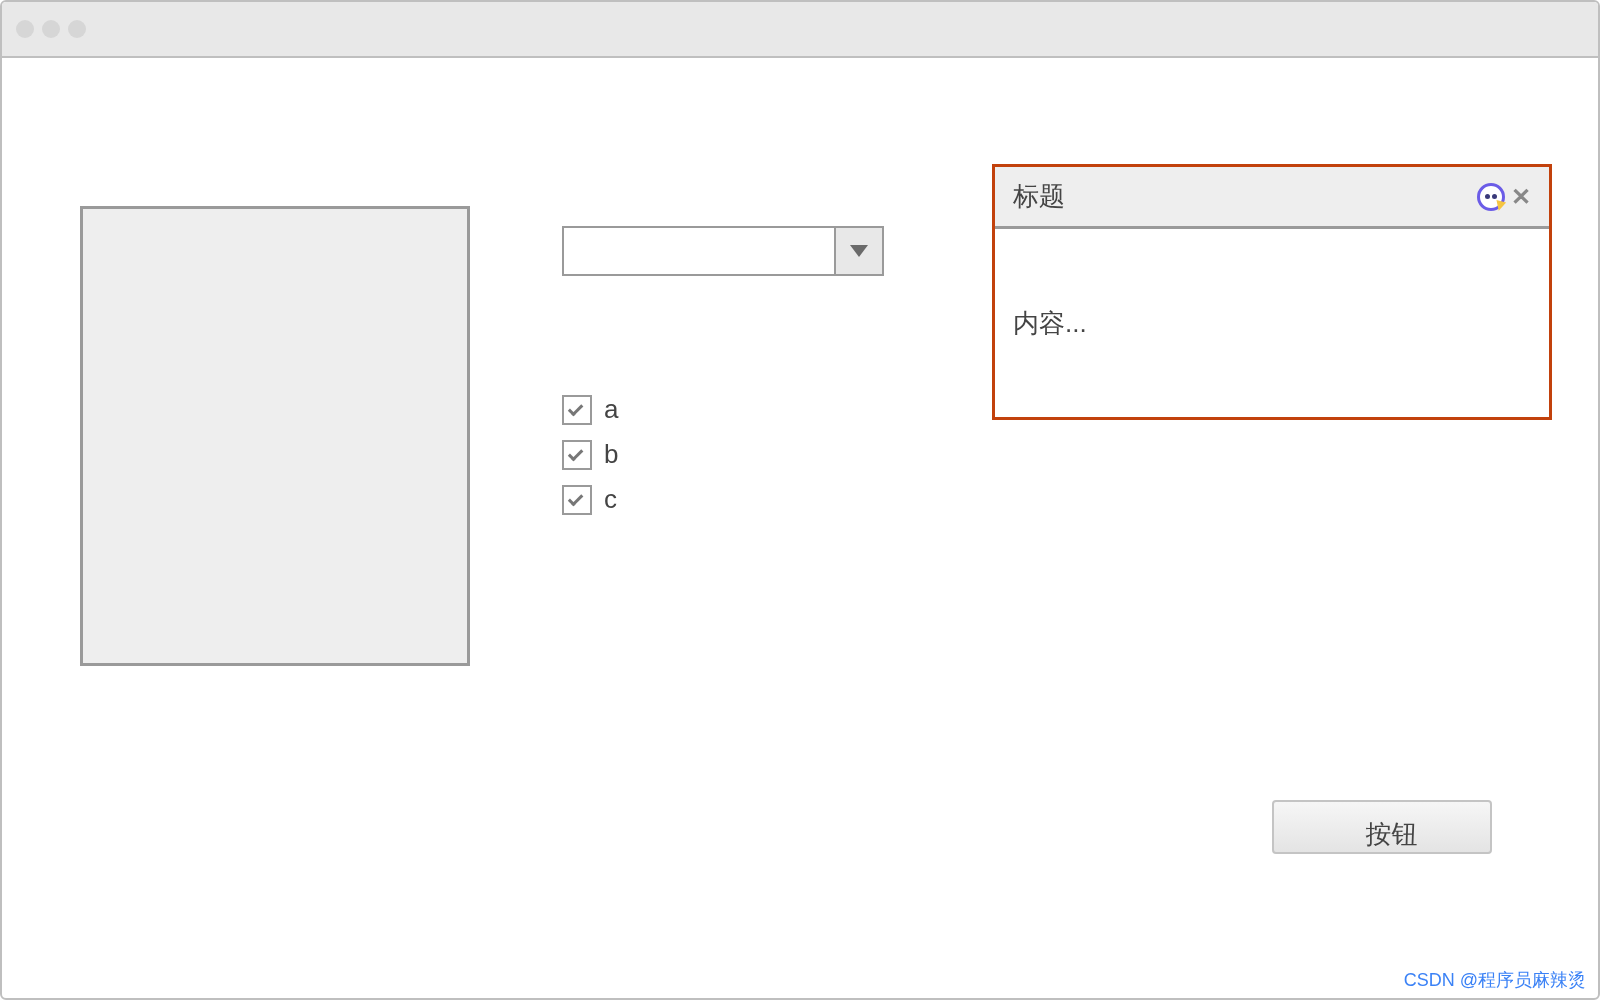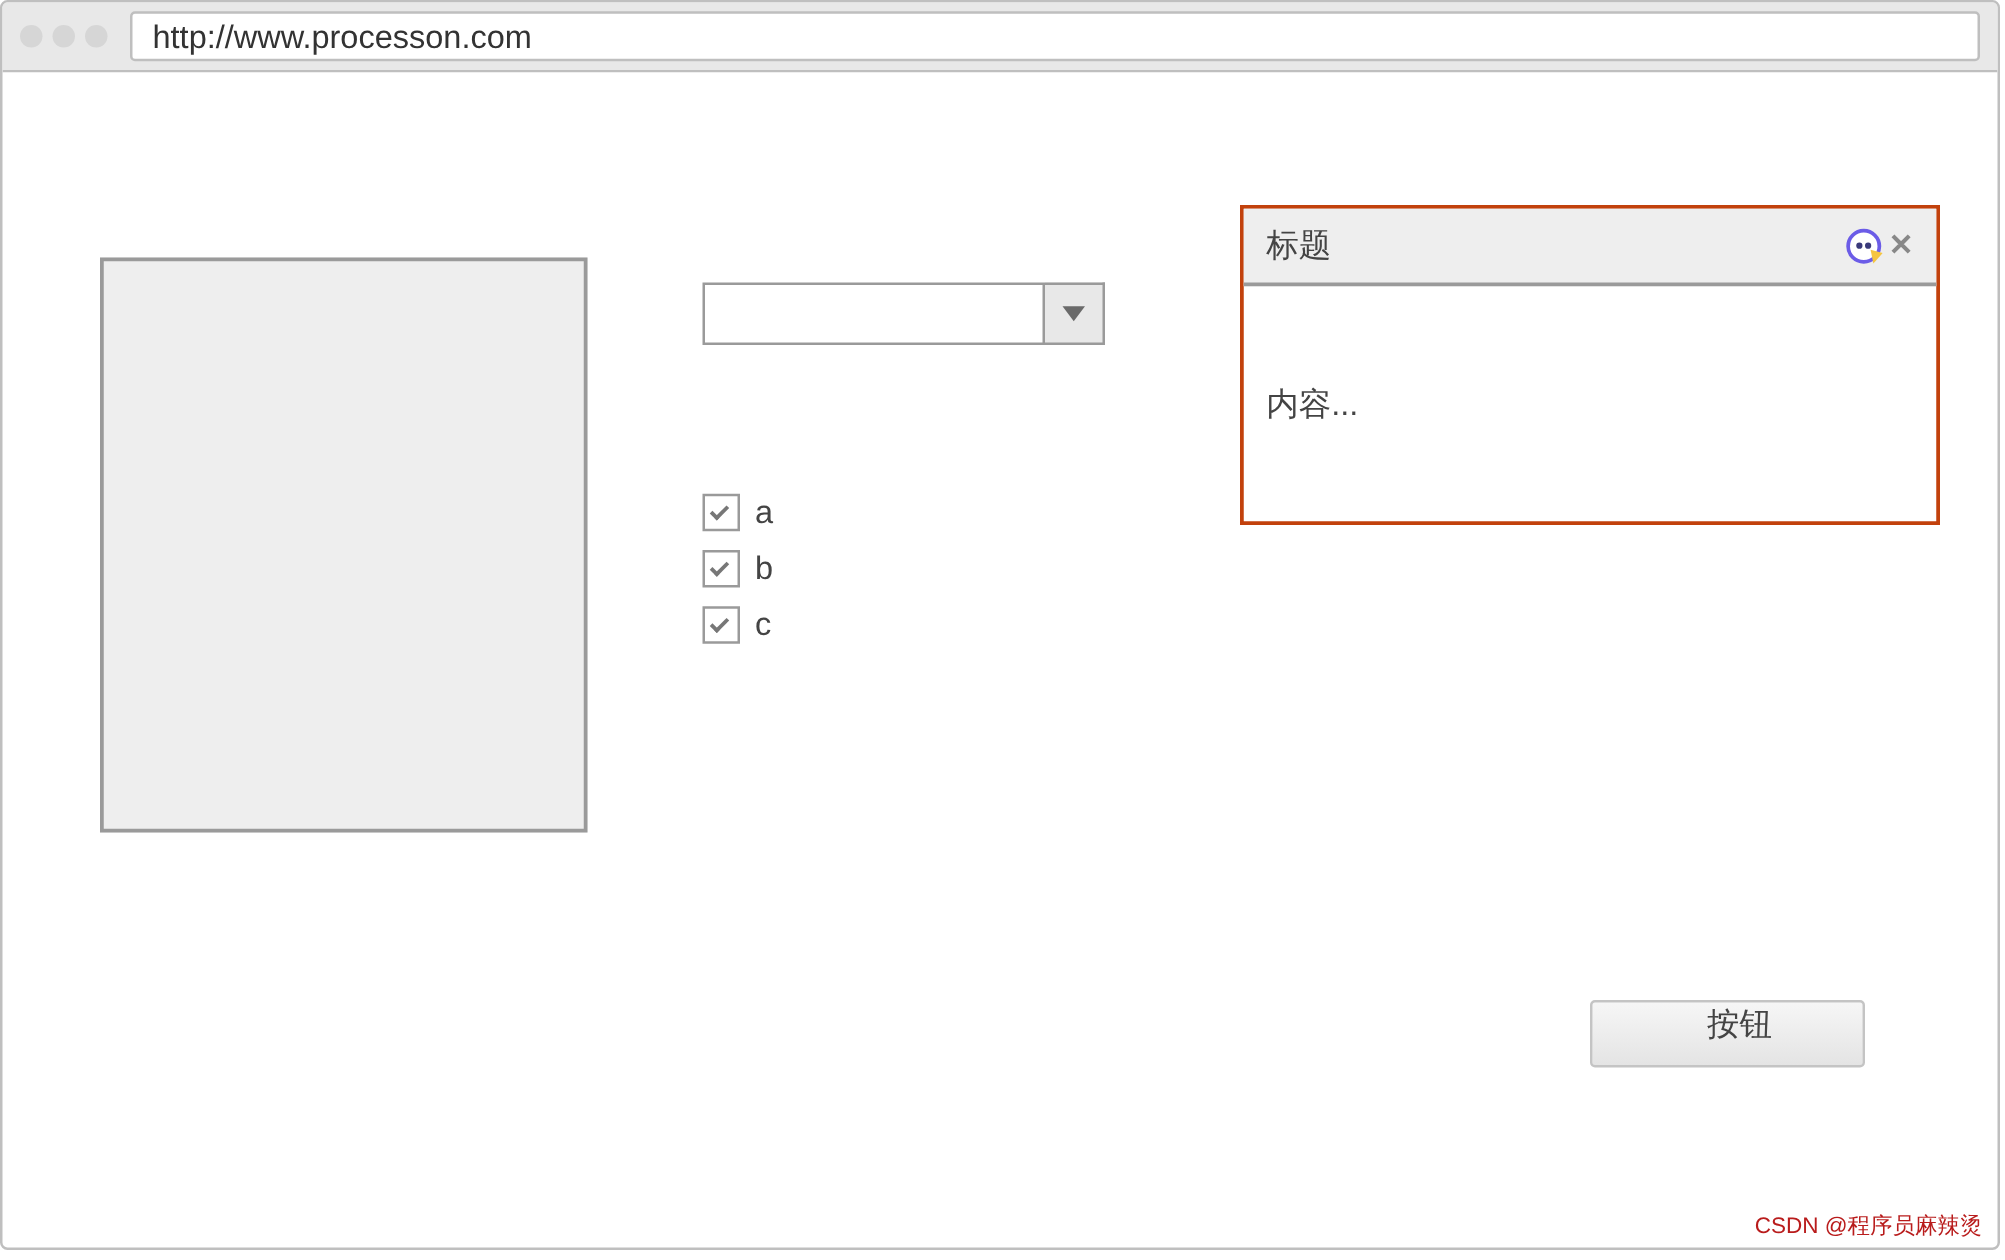--- a/index.html
+++ b/index.html
@@ -197,45 +197,42 @@
       top: 742px;
       left: 1270px;
       width: 220px;
       height: 54px;
       border: 2px solid #c4c4c4;
       border-radius: 4px;
       background: linear-gradient(#f6f6f6, #e4e4e4);
       font-size: 26px;
       color: #444;
       display: flex;
-      align-items: flex-start;
+      align-items: flex-end;
       justify-content: center;
       cursor: pointer;
       padding-left: 19px;
     }
     .watermark {
       position: absolute;
       bottom: 6px;
       right: 12px;
       font-size: 18px;
-      color: #b91c1c;
+      color: #3b82f6;
     }
   </style>
 </head>
 <body>
 
 <div class="browser-frame">
   <div class="browser-top">
     <div class="traffic-lights">
       <div class="traffic-light"></div>
       <div class="traffic-light"></div>
       <div class="traffic-light"></div>
-    </div>
-    <div class="url-bar">
-      <span>http://www.processon.com</span>
     </div>
   </div>
 
   <div class="canvas">
 
     <div class="image-box"></div>
 
     <div class="combo">
       <div class="combo-input">
         <span></span>

